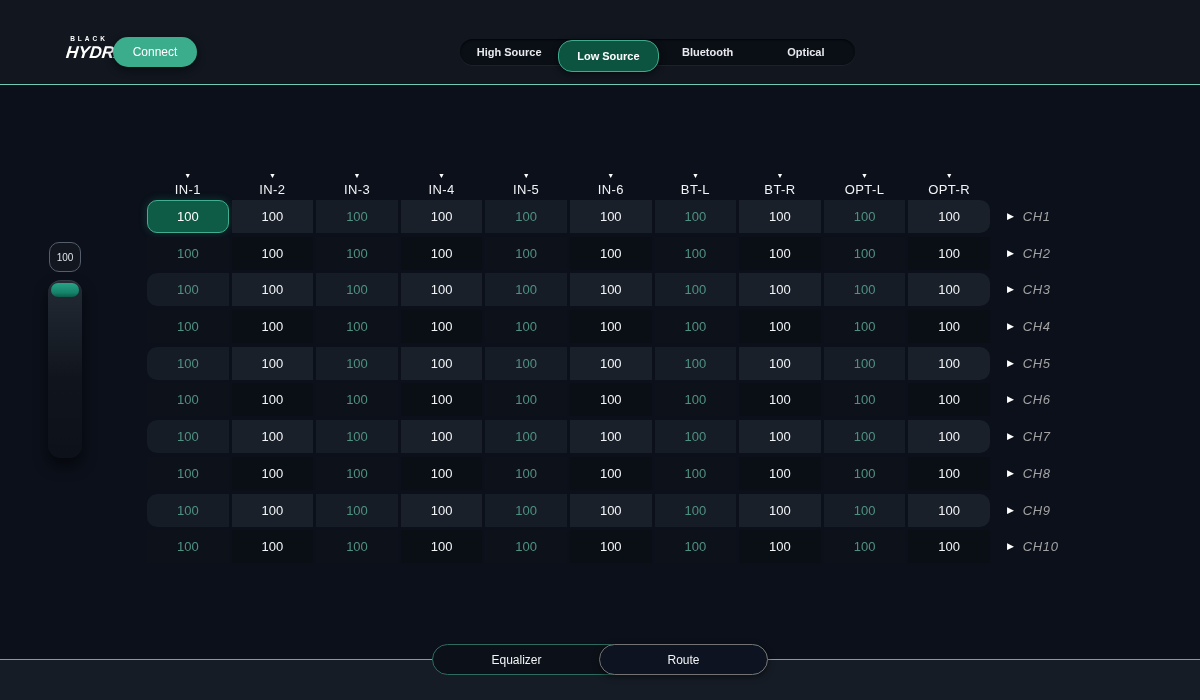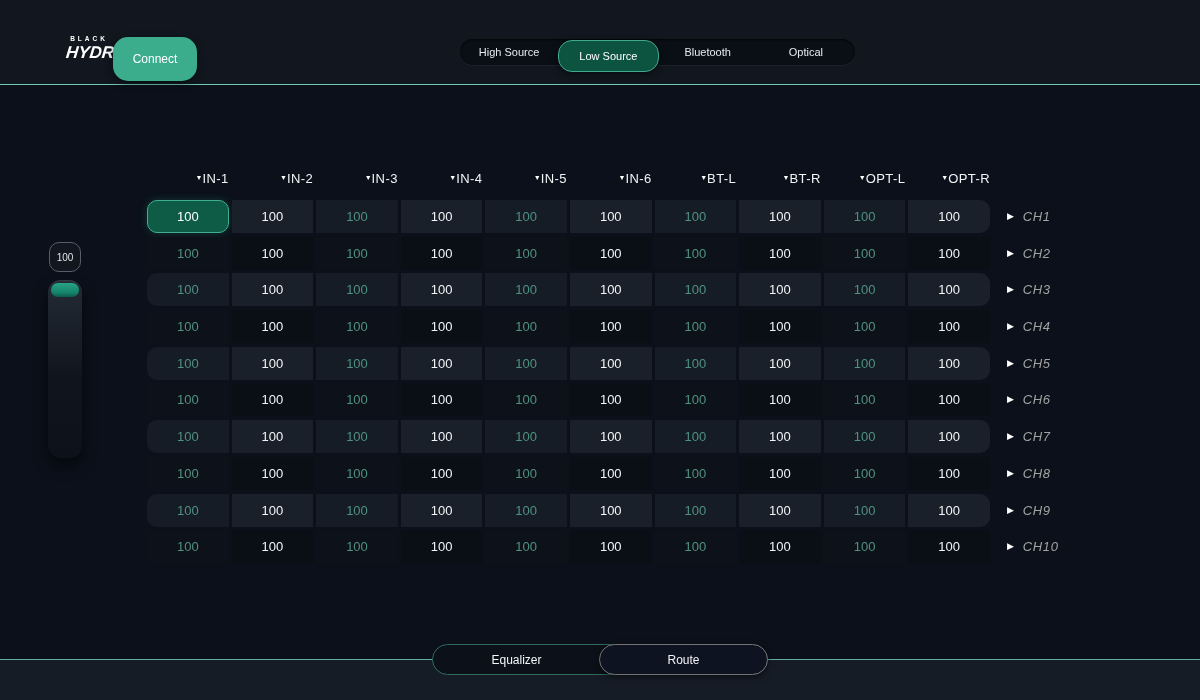--- a/index.html
+++ b/index.html
@@ -9,41 +9,41 @@
   }
   *{box-sizing:border-box; margin:0; padding:0;}
   html,body{width:1200px;height:700px;overflow:hidden;}
   body{background:var(--page); font-family:"Liberation Sans", sans-serif; color:#F2F4F6; position:relative;}
 
   
   .topbar{position:absolute;left:0;top:0;width:1200px;height:85px;background:var(--header);border-bottom:1px solid var(--line);}
   .logo{position:absolute;left:66px;top:36px;width:46px;text-align:center;line-height:1;}
   .logo .black{display:block;font-size:6.5px;font-weight:bold;letter-spacing:3px;color:#fff;margin-bottom:1px;}
   .logo .hydra{display:block;font-size:17px;font-weight:800;font-style:italic;letter-spacing:0px;color:#fff;transform:skewX(-6deg);}
-  .connect{position:absolute;left:113px;top:37px;width:84px;height:44px;border:none;border-radius:15px;background:var(--accent);color:#fff;font-size:12px;font-family:inherit;cursor:pointer;box-shadow:0 3px 8px rgba(0,0,0,.45);}
+  .connect{position:absolute;left:113px;top:37px;width:84px;height:30px;border:none;border-radius:15px;background:var(--accent);color:#fff;font-size:12px;font-family:inherit;cursor:pointer;box-shadow:0 3px 8px rgba(0,0,0,.45);}
 
   .source-tabs{position:absolute;left:460px;top:39px;width:395px;height:26px;border-radius:14px;background:#0A0E15;box-shadow:inset 0 1px 2px rgba(0,0,0,.7), 0 1px 0 rgba(255,255,255,.05);display:flex;align-items:center;}
-  .source-tab{flex:1;height:26px;border:none;background:transparent;color:#E8EAEE;font-size:11px;font-family:inherit;border-radius:14px;cursor:pointer;white-space:nowrap;}
+  .source-tab{flex:1;height:26px;border:none;background:transparent;color:#E8EAEE;font-size:11px;font-family:inherit;border-radius:14px;cursor:pointer;white-space:nowrap;font-weight:bold;}
   .source-tab.active{height:32px;margin-top:8px;background:#0D5440;border:1px solid #40AA8E;color:#fff;box-shadow:0 2px 6px rgba(0,0,0,.5);}
 
   .hdr-buttons{position:absolute;right:14px;top:39px;display:flex;gap:10px;}
   .pill-btn{width:88px;height:26px;border-radius:13px;background:#12161E;border:none;border-top:1px solid rgba(255,255,255,.14);color:#E8EAEE;font-size:11px;font-family:inherit;cursor:pointer;box-shadow:0 4px 7px rgba(0,0,0,.55);}
   .pill-btn.gap{margin-right:26px;}
   .pill-btn .dd{font-size:8px;vertical-align:1px;margin-left:4px;}
   .pill-btn.italic{font-style:italic;}
 
   
   .fader-badge{position:absolute;left:49px;top:242px;width:32px;height:30px;border:1px solid #565E6B;border-radius:10px;background:var(--header);color:#DFE3E8;font-size:10px;display:flex;align-items:center;justify-content:center;}
   .fader-track{position:absolute;left:48px;top:280px;width:34px;height:178px;border-radius:13px;background:linear-gradient(180deg,#242B35 0%,#10151D 55%,#0D1119 100%);box-shadow:0 8px 14px rgba(0,0,0,.55), inset 0 1px 0 rgba(255,255,255,.08);cursor:pointer;}
   .fader-handle{position:absolute;left:3px;top:3px;width:28px;height:14px;border-radius:7px;background:linear-gradient(180deg,#28A386 0%,#15826A 70%,#0D5C49 100%);cursor:grab;}
 
   
   .matrix{position:absolute;left:147px;top:160px;}
   .col-headers{display:flex;gap:3px;height:40px;}
-  .col-header{width:81.6px;display:flex;flex-direction:row;align-items:center;justify-content:flex-end;padding-bottom:3px;cursor:pointer;}
+  .col-header{width:81.6px;display:flex;flex-direction:column;align-items:center;justify-content:flex-end;padding-bottom:3px;cursor:pointer;}
   .col-header .tri{font-size:7px;color:#fff;line-height:1;margin-bottom:3px;}
   .col-header .lbl{font-size:13px;color:#F2F4F6;letter-spacing:.4px;}
   .rows{display:flex;flex-direction:column;row-gap:3.7px;}
   .mrow{display:flex;gap:3px;align-items:center;}
   .cell{width:81.6px;height:33px;display:flex;align-items:center;justify-content:center;font-size:13px;cursor:pointer;}
   .mrow.odd .cell.ca{background:var(--rla);}  .mrow.odd .cell.cb{background:var(--rlb);}
   .mrow.even .cell.ca{background:var(--rda);} .mrow.even .cell.cb{background:var(--rdb);}
   .mrow.odd .cell.first{border-top-left-radius:10px;border-bottom-left-radius:10px;}
   .mrow.odd .cell.last{border-top-right-radius:10px;border-bottom-right-radius:10px;}
   .cell.tealtxt{color:var(--teal-text);}

